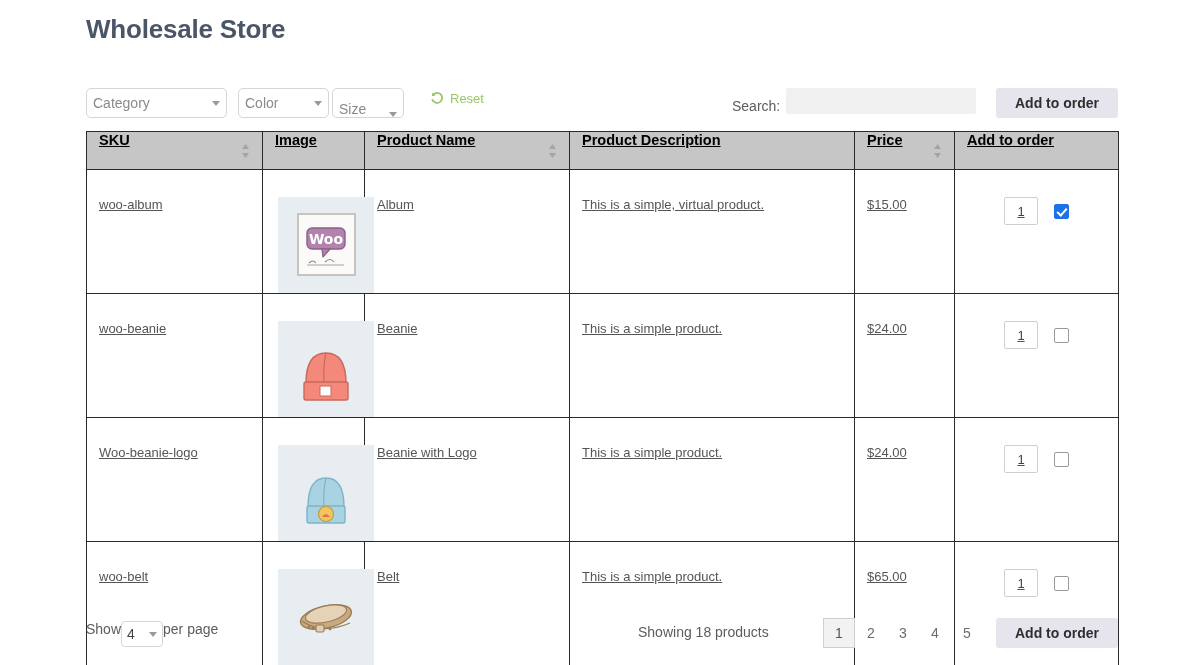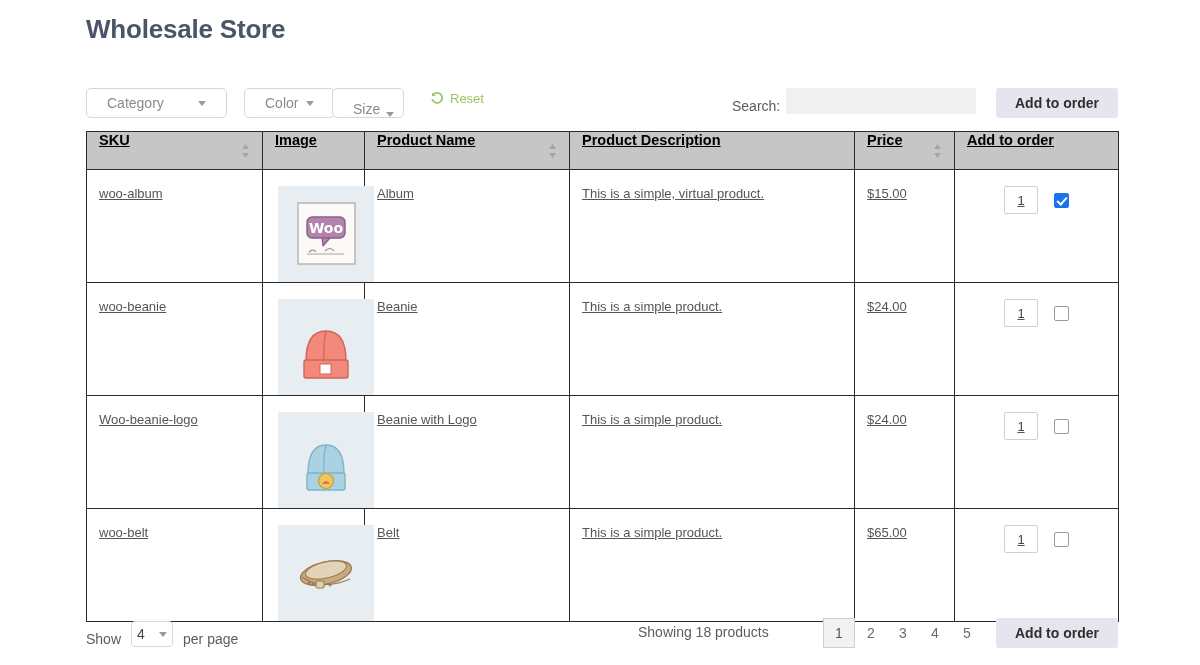--- a/index.html
+++ b/index.html
@@ -20,30 +20,30 @@
 
   
   .toolbar {
     position: absolute; left: 86px; top: 88px;
     width: 1032px; height: 30px;
   }
   .filter-select {
     position: absolute; top: 0; height: 30px;
     background: #fff; border: 1px solid #d6d6d6; border-radius: 5px;
     font-size: 14px; color: #8a8a8a;
-    display: flex; align-items: center; padding: 0 20px;
+    display: flex; align-items: center; padding: 0 6px;
   }
   .filter-select .lbl { flex: 1; white-space: nowrap; }
   .filter-select .caret {
     width: 0; height: 0; margin-left: 6px;
     border-left: 4px solid transparent; border-right: 4px solid transparent;
     border-top: 5px solid #9a9a9a;
   }
   #sel-category { left: 0; width: 141px; }
-  #sel-color    { left: 158px; width: 91px; }
+  #sel-color    { left: 152px; width: 91px; }
   #sel-size     { left: 246px; width: 72px; align-items: flex-end; }
 
   .reset-link {
     position: absolute; left: 344px; top: 3px;
     display: flex; align-items: center; gap: 5px;
     color: #9ac566; font-size: 13px; cursor: pointer;
   }
   .reset-icon { display: block; width: 15px; height: 15px; }
 
   .search-wrap {
@@ -79,21 +79,21 @@
     font-size: 14.5px; font-weight: bold; text-align: left;
     height: 38px; padding: 0 12px;
     position: relative;
   }
   th.c-add { text-align: center; }
   .sort-dia {
     position: absolute; right: 12px; top: 50%; margin-top: -7px;
     width: 9px; height: 14px; opacity: .45;
   }
   table.products tbody td {
-    height: 109px; padding: 16px 12px 0 12px;
+    height: 109px; padding: 27px 12px 0 12px;
     font-size: 13px; color: #555; background: #fff;
   }
   td.c-sku, td.c-name { color: #9ac566; }
   td.c-price { color: #555; }
   td.c-img { padding: 10px 0 0 0; text-align: left; }
   td.c-add { padding-top: 14px; }
 
   .col-sku   { width: 176px; }
   .col-img   { width: 102px; }
   .col-name  { width: 205px; }
@@ -126,21 +126,21 @@
     width: 4px; height: 8px; border: solid #fff;
     border-width: 0 2px 2px 0; transform: rotate(42deg);
   }
 
   
   .footer {
     position: absolute; left: 86px; top: 618px; width: 1032px; height: 34px;
   }
   .show-wrap {
     position: absolute; left: 0; top: 3px;
-    display: flex; align-items: flex-end; gap: 10px;
+    display: flex; align-items: flex-start; gap: 0;
     font-size: 14px; color: #5c5c5c;
   }
   .perpage-select {
     width: 42px; height: 26px;
     border: 1px solid #d6d6d6; border-radius: 4px; background: #fff;
     display: flex; align-items: center; padding: 0 5px;
     font-size: 14px; color: #444;
   }
   .perpage-select .caret {
     width: 0; height: 0; margin-left: auto;

